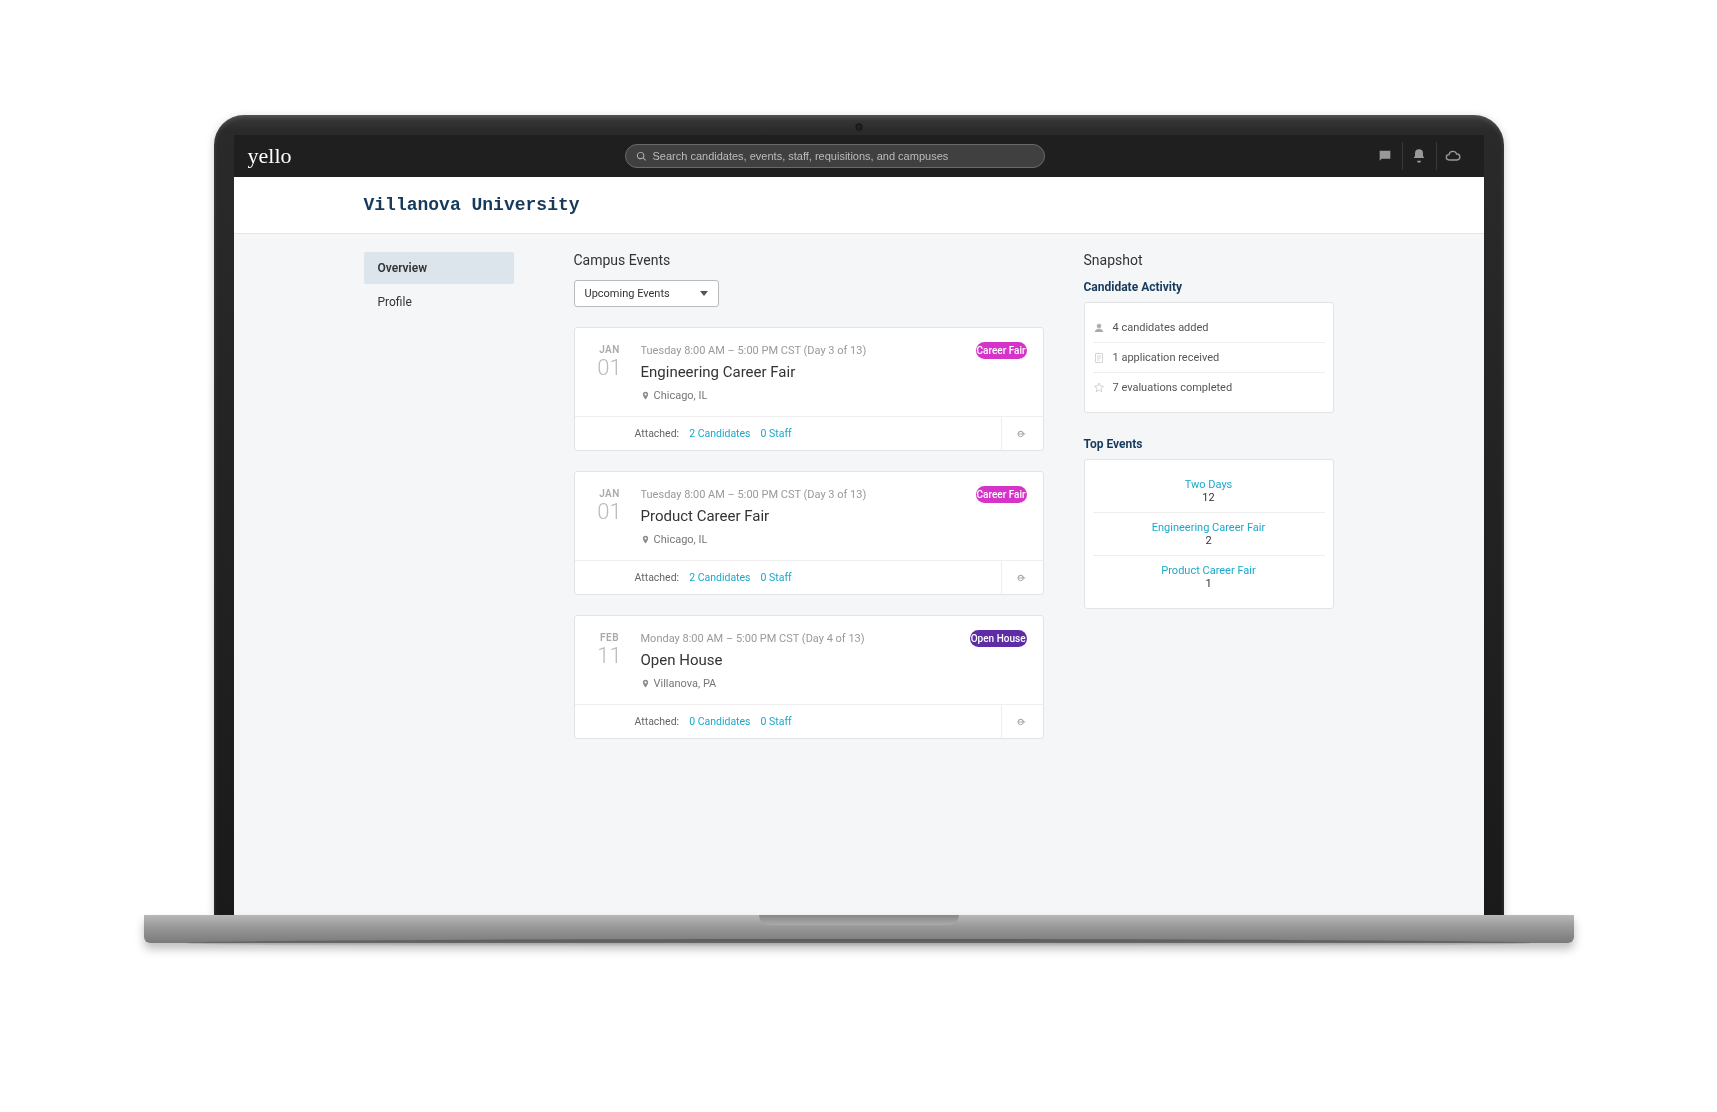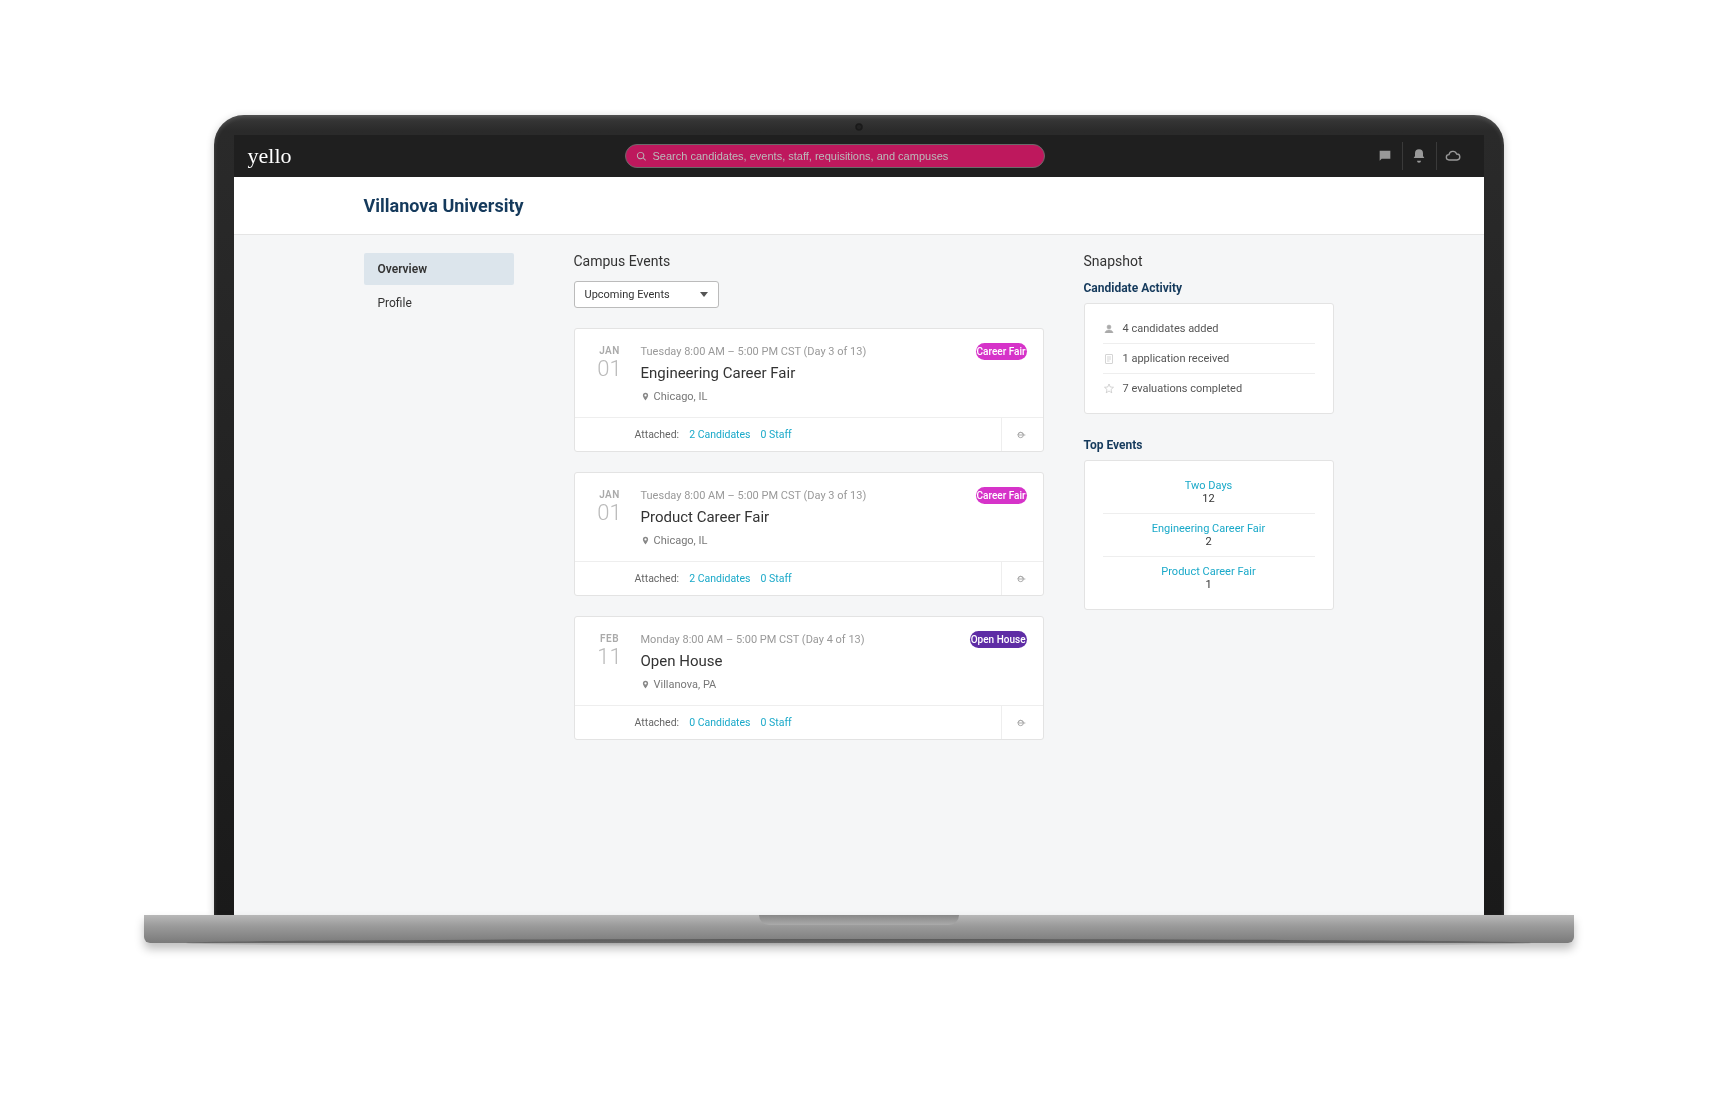--- a/index.html
+++ b/index.html
@@ -85,21 +85,21 @@
   .search-wrap {
     flex: 1;
     display: flex;
     justify-content: center;
   }
   .search {
     width: 420px;
     height: 24px;
     border: 1px solid #6a6a6a;
     border-radius: 14px;
-    background: #be185d;
+    background: #404040;
     display: flex;
     align-items: center;
     padding: 4px 10px;
     gap: 6px;
   }
   .search svg { fill: #bbb; width: 11px; height: 11px; flex-shrink:0;}
   .search input {
     flex: 1;
     background: transparent;
     border: none;
@@ -116,20 +116,21 @@
     cursor: pointer;
   }
   .top-icon:first-child { border-left: none; }
   .top-icon svg { fill: #999; width: 16px; height: 16px; }
 
   
   .subheader {
     background: #fff;
     border-bottom: 1px solid #e5e5e5;
     padding: 18px 16px 18px 130px;
+    font-family: Liberation Mono, monospace;
   }
   .subheader h1 {
     font-size: 18px;
     font-weight: 700;
     color: #153a5c;
   }
 
   
   .main {
     display: flex;
@@ -241,21 +242,21 @@
     display:flex; align-items:center; justify-content:center;
     align-self: stretch;
     cursor:pointer;
   }
   .event-footer-action svg { width:16px; height:12px; stroke:#aaa; fill:none; stroke-width:1.5;}
 
   .panel {
     background:#fff;
     border:1px solid #e3e3e3;
     border-radius:3px;
-    padding: 10px 18px;
+    padding: 10px 8px;
     margin-bottom: 24px;
   }
   .activity-row {
     display:flex; align-items:center; gap:8px;
     font-size: 11px; color:#555;
     padding: 8px 0;
     border-bottom: 1px solid #eee;
   }
   .activity-row:last-child{ border-bottom:none; }
   .activity-row svg { width:12px; height:12px; fill:#aaa; stroke:#aaa; flex-shrink:0;}

